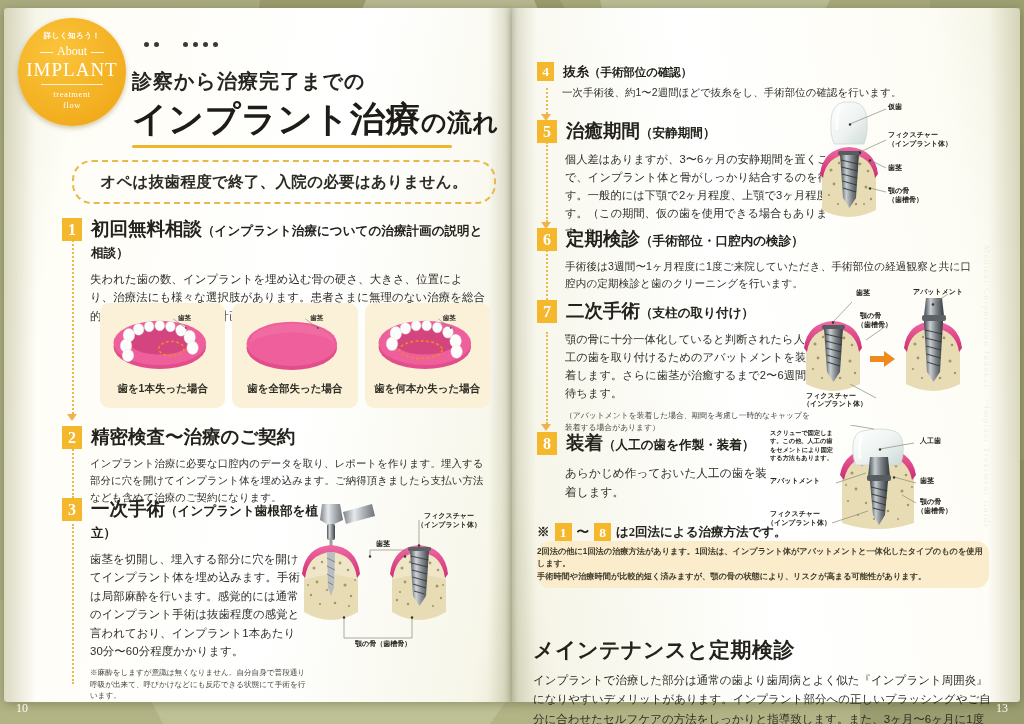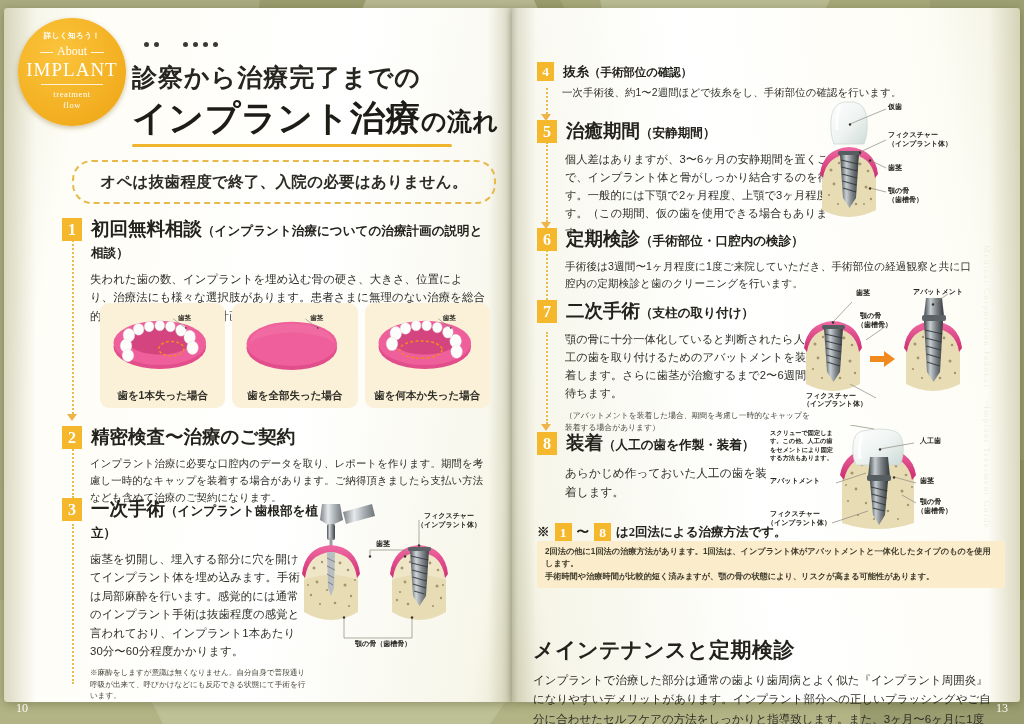--- a/index.html
+++ b/index.html
@@ -63,22 +63,22 @@
   #badge .b-rule{width:62px;height:1px;background:rgba(255,255,255,.8);margin:4px auto 4px;}
   #badge .b-sub{font-family:"Liberation Serif","DejaVu Serif",serif;font-size:8.5px;
      line-height:1.25;letter-spacing:.6px;}
 
   
   #heading{position:absolute;left:132px;top:42px;width:360px;z-index:5;}
   .dotrow{height:9px;margin-left:12px;}
   .dotrow i{display:inline-block;width:5px;height:5px;border-radius:50%;background:#3a3a34;
      margin-right:5px;vertical-align:top;}
   .dotrow i.gap{margin-right:24px;}
-  .h-line1{font-family:Liberation Sans, sans-serif;font-size:25px;font-weight:bold;
-     color:#26251f;letter-spacing:1px;margin-top:10px;}
+  .h-line1{font-family:Liberation Sans, sans-serif;font-size:20px;font-weight:bold;
+     color:#26251f;letter-spacing:1px;margin-top:17px;}
   .h-line2{font-family:"Liberation Serif","DejaVu Serif",serif;font-size:35px;font-weight:bold;
      color:#1d1c17;letter-spacing:.5px;margin-top:1px;white-space:nowrap;}
   .h-line2 .sm{font-size:25px;}
   .h-underline{height:3px;background:#f0b52c;width:320px;margin-top:2px;border-radius:2px;}
 
   
   #lead{position:absolute;left:72px;top:160px;width:420px;height:40px;
      border:2px dashed #e8b94a;border-radius:20px;display:flex;align-items:center;
      justify-content:center;z-index:5;}
   #lead span{font-size:15.5px;font-weight:bold;color:#2c2b24;letter-spacing:.3px;}
@@ -97,35 +97,35 @@
 
   
   .connector{position:absolute;width:2px;border-left:2px dotted #eab94f;z-index:3;}
   .arrow-dn{position:absolute;width:0;height:0;border-left:5px solid transparent;
      border-right:5px solid transparent;border-top:7px solid #eeb44a;z-index:3;}
 
   
   #jawrow{position:absolute;left:100px;top:303px;width:390px;height:105px;
      display:flex;gap:7px;z-index:4;}
   .jawcard{flex:1;background:#fbf1d8;border-radius:9px;position:relative;overflow:hidden;}
-  .jawcap{position:absolute;bottom:5px;left:0;right:0;text-align:center;font-size:10.5px;
+  .jawcap{position:absolute;bottom:12px;left:0;right:0;text-align:center;font-size:10.5px;
      font-weight:bold;color:#2e2d26;}
   .jawlbl{position:absolute;font-size:6.5px;color:#2e2d26;font-weight:bold;}
   .jawsvg{position:absolute;left:0;top:2px;width:100%;height:70px;}
 
   
   .illu{position:absolute;z-index:4;}
   .lab{position:absolute;font-size:7px;line-height:1.25;color:#26251f;font-weight:bold;}
   .lab.sm{font-size:6.2px;}
 
   
   #summary{position:absolute;left:537px;top:523px;z-index:5;display:flex;align-items:center;gap:5px;
      font-family:"Liberation Serif","DejaVu Serif",serif;font-weight:bold;font-size:12.5px;color:#24231d;}
   #notebox{position:absolute;left:537px;top:541px;width:452px;background:#fbeccb;
-     border-radius:3px;padding:5px 8px;z-index:5;}
+     border-radius:13px;padding:5px 0;z-index:5;}
   #notebox p{margin:0;font-size:8.2px;line-height:1.5;color:#3d3a2b;font-weight:bold;}
   #maint{position:absolute;left:533px;top:588px;width:460px;z-index:5;margin-top:48px;}
   #maint h2{margin:0 0 7px 0;font-family:"Liberation Serif","DejaVu Serif",serif;
      font-size:21px;font-weight:bold;color:#23221c;letter-spacing:.5px;}
   #maint p{margin:0;font-size:11.5px;line-height:1.68;color:#2e2d26;}
 
   
   #sidetext{position:absolute;left:980px;top:245px;z-index:7;
      writing-mode:vertical-rl;font-family:"Liberation Serif","DejaVu Serif",serif;
      font-size:9px;letter-spacing:1.4px;color:#efeedf;opacity:.85;white-space:nowrap;}
@@ -257,21 +257,21 @@
     <div class="jawlbl" style="left:78px;top:11px;">歯茎</div>
     <div class="jawcap">歯を何本か失った場合</div>
   </div>
 </div>
 
 <div class="step" style="left:62px;top:424px;width:430px;">
   <div class="step-head">
     <span class="num lg">2</span>
     <span class="st-title" style="font-size:18.5px;">精密検査〜治療のご契約</span>
   </div>
-  <div class="body" style="font-size:10.4px;margin:7px 0 0 28px;width:402px;">インプラント治療に必要な口腔内のデータを取り、レポートを作ります。期間を考慮し一時的なキャップを装着する場合があります。ご納得頂きましたら支払い方法なども含めて治療のご契約になります。</div>
+  <div class="body" style="font-size:10.4px;margin:7px 0 0 28px;width:402px;">インプラント治療に必要な口腔内のデータを取り、レポートを作ります。埋入する部分に穴を開けてインプラント体を埋め込みます。ご納得頂きましたら支払い方法なども含めて治療のご契約になります。</div>
 </div>
 
 <div class="step" style="left:62px;top:496px;width:260px;">
   <div class="step-head">
     <span class="num lg">3</span>
     <span class="st-title" style="font-size:18.5px;"><span>一次手術</span><span class="paren">（インプラント歯根部を植立）</span></span>
   </div>
   <div class="body" style="font-size:11.4px;margin:8px 0 0 28px;width:218px;">歯茎を切開し、埋入する部分に穴を開けてインプラント体を埋め込みます。手術は局部麻酔を行います。感覚的には通常のインプラント手術は抜歯程度の感覚と言われており、インプラント1本あたり30分〜60分程度かかります。</div>
   <div class="note" style="font-size:7.6px;margin:7px 0 0 28px;width:222px;">※麻酔をしますが意識は無くなりません。自分自身で普段通り呼吸が出来て、呼びかけなどにも反応できる状態にて手術を行います。</div>
 </div>

